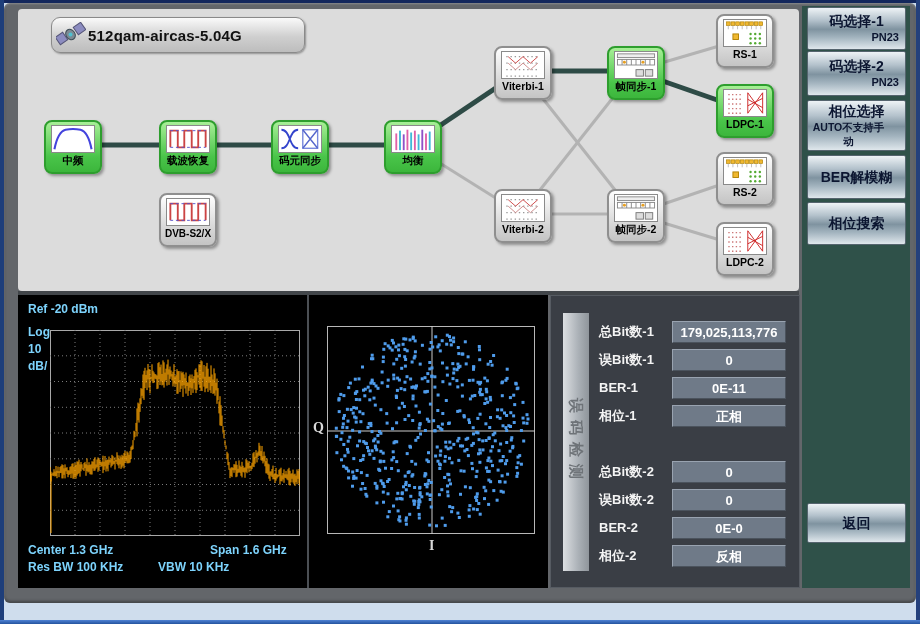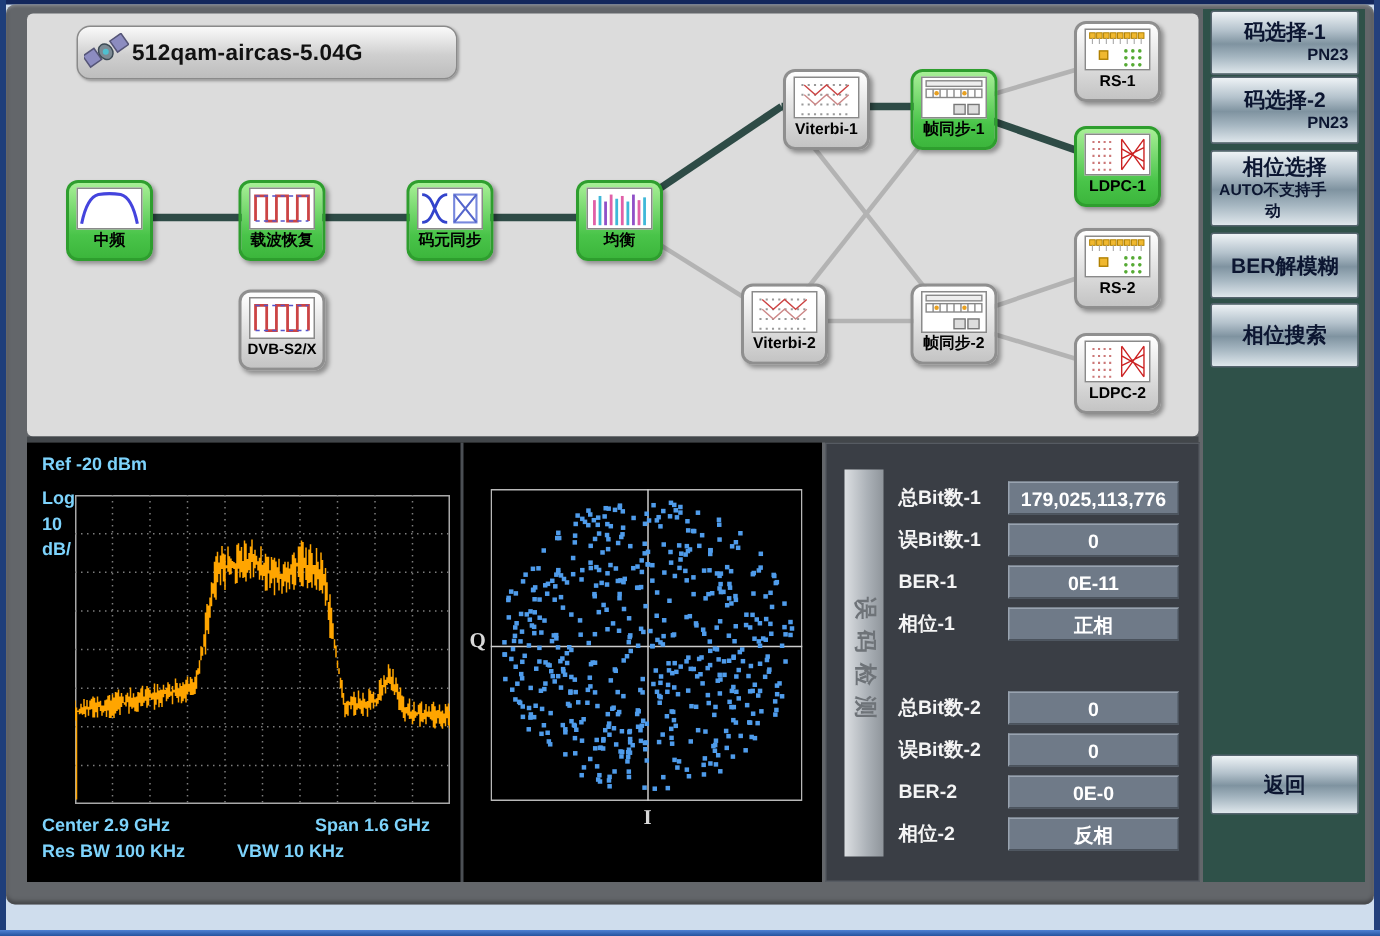--- a/index.html
+++ b/index.html
@@ -128,21 +128,21 @@
       </div>
       <div class="node gray" style="left:141px;top:184px">
         <div class="node-icon">
             <svg class="nicon" viewBox="0 0 44 28">
               <path d="M3 23 V5 H11 V23 H18 V5 H26 V23 H33 V5 H41 V23" fill="none" stroke="#cc4444" stroke-width="2"></path>
               <path d="M3 5 H41 M3 23 H41" stroke="#5555cc" stroke-width="1" stroke-dasharray="3 3"></path>
             </svg>
           </div>
         <div class="node-label" style="font-size:10px">DVB-S2/X</div>
       </div>
-      <div class="node gray" style="left:504px;top:37px">
+      <div class="node gray" style="left:476px;top:37px">
         <div class="node-icon">
             <svg class="nicon" viewBox="0 0 44 28">
               <path d="M4 5 H40 M4 12 H40 M4 19 H40 M4 26 H40" stroke="#999" stroke-width="1.5" stroke-dasharray="1.5 3"></path>
               <path d="M6 5 L14 12 L22 5 L30 12 L38 5" fill="none" stroke="#cc4444" stroke-width="1"></path>
               <path d="M6 12 L14 19 L22 12 L30 19 L38 12" fill="none" stroke="#cc8888" stroke-width="1"></path>
             </svg>
           </div>
         <div class="node-label">Viterbi-1</div>
       </div>
       <div class="node gray" style="left:476px;top:180px">
@@ -268,21 +268,21 @@
 
       <div class="spec-text" style="left:10px;top:7px">Ref  -20 dBm</div>
       <div class="spec-text" style="left:10px;top:30px">Log</div>
       <div class="spec-text" style="left:10px;top:47px">10</div>
       <div class="spec-text" style="left:10px;top:64px">dB/</div>
       <svg id="spectrum-plot" width="250" height="206">
         <rect x="0.5" y="0.5" width="249" height="205" fill="none" stroke="#a8a8a8"></rect>
         <path id="spec-grid-path" fill="none" stroke="#7c7c7c" stroke-width="1" stroke-dasharray="1 3" d="M25.0 0 V206M50.0 0 V206M75.0 0 V206M100.0 0 V206M125.0 0 V206M150.0 0 V206M175.0 0 V206M200.0 0 V206M225.0 0 V206M0 25.8 H250M0 51.5 H250M0 77.3 H250M0 103.0 H250M0 128.8 H250M0 154.5 H250M0 180.3 H250"></path>
         <path id="spec-trace-path" fill="none" stroke-width="1" d="M0 137.0L0 150.3M1 141.7L1 151.5M2 143.6L2 144.7M3 142.5L3 146.1M4 139.2L4 145.7M5 141.5L5 146.5M6 136.0L6 146.0M7 140.8L7 148.2M8 136.6L8 143.0M9 141.1L9 147.2M10 137.0L10 143.1M11 135.9L11 142.9M12 134.3L12 148.4M13 135.1L13 148.4M14 138.3L14 144.8M15 134.4L15 148.4M16 137.8L16 141.3M17 137.2L17 144.0M18 140.3L18 147.2M19 140.4L19 145.0M20 136.8L20 144.0M21 136.3L21 148.0M22 133.8L22 143.6M23 133.3L23 148.7M24 137.0L24 148.7M25 132.8L25 147.1M26 135.0L26 148.7M27 131.4L27 145.6M28 131.7L28 144.0M29 129.7L29 143.0M30 134.4L30 146.7M31 132.0L31 141.3M32 134.3L32 138.6M33 138.1L33 139.8M34 133.1L34 141.0M35 131.9L35 138.2M36 134.3L36 145.8M37 128.4L37 141.1M38 135.2L38 142.5M39 132.2L39 141.7M40 134.9L40 144.2M41 134.3L41 144.5M42 131.3L42 144.5M43 131.7L43 138.5M44 129.0L44 140.9M45 127.2L45 140.6M46 134.4L46 138.5M47 129.5L47 137.1M48 127.4L48 141.8M49 128.6L49 140.3M50 129.8L50 135.2M51 132.3L51 136.6M52 131.6L52 136.3M53 125.7L53 143.1M54 131.7L54 139.9M55 126.0L55 136.3M56 130.3L56 141.5M57 129.6L57 138.7M58 129.8L58 141.3M59 126.5L59 134.8M60 129.9L60 132.6M61 128.5L61 137.5M62 124.9L62 135.9M63 126.2L63 134.6M64 131.0L64 133.9M65 127.4L65 139.5M66 129.9L66 131.7M67 122.3L67 134.0M68 125.3L68 135.4M69 128.9L69 138.3M70 125.5L70 134.4M71 127.4L71 138.9M72 124.8L72 137.5M73 126.1L73 135.7M74 123.1L74 138.3M75 121.0L75 132.9M76 125.8L76 131.2M77 121.4L77 133.3M78 122.5L78 133.3M79 124.8L79 133.2M80 121.1L80 132.6M81 116.8L81 129.1M82 115.5L82 119.9M83 110.1L83 119.2M84 100.8L84 110.2M85 101.5L85 107.2M86 92.9L86 101.1M87 78.4L87 106.4M88 72.6L88 90.2M89 73.7L89 92.6M90 68.3L90 81.9M91 58.1L91 74.2M92 58.8L92 65.8M93 44.5L93 68.3M94 40.8L94 69.9M95 37.8L95 58.1M96 45.0L96 52.7M97 40.4L97 60.1M98 34.0L98 49.4M99 39.0L99 57.6M100 39.7L100 63.4M101 46.9L101 48.8M102 34.3L102 51.2M103 40.8L103 53.1M104 42.4L104 52.8M105 44.0L105 48.7M106 44.6L106 49.3M107 45.5L107 59.1M108 33.1L108 58.6M109 32.1L109 49.1M110 37.2L110 55.0M111 34.6L111 51.5M112 44.0L112 55.4M113 30.4L113 54.8M114 32.3L114 57.6M115 42.6L115 51.8M116 38.7L116 50.1M117 34.4L117 55.6M118 29.6L118 44.6M119 39.4L119 54.9M120 36.5L120 48.9M121 40.5L121 46.5M122 44.1L122 50.4M123 41.8L123 56.5M124 34.2L124 53.6M125 46.5L125 56.6M126 45.2L126 54.0M127 39.2L127 63.8M128 41.2L128 63.7M129 41.1L129 52.4M130 50.1L130 62.0M131 41.4L131 58.9M132 43.1L132 55.7M133 41.8L133 66.9M134 44.4L134 55.2M135 48.2L135 58.5M136 42.5L136 63.6M137 52.3L137 56.0M138 52.5L138 65.9M139 46.2L139 60.9M140 44.5L140 57.7M141 48.3L141 65.0M142 44.5L142 58.4M143 49.0L143 62.9M144 46.1L144 53.1M145 39.8L145 59.5M146 38.4L146 63.1M147 42.2L147 60.1M148 45.2L148 47.6M149 34.3L149 54.6M150 34.4L150 58.1M151 30.3L151 60.6M152 31.3L152 61.0M153 41.8L153 48.7M154 35.0L154 56.7M155 46.7L155 62.2M156 36.3L156 58.7M157 32.9L157 58.1M158 38.7L158 61.9M159 46.7L159 52.8M160 46.7L160 60.3M161 35.4L161 63.1M162 44.5L162 56.1M163 49.5L163 63.9M164 38.4L164 63.3M165 43.3L165 65.7M166 52.7L166 60.4M167 48.6L167 73.8M168 58.1L168 70.3M169 71.4L169 83.4M170 66.2L170 95.4M171 75.2L171 95.9M172 85.5L172 96.0M173 96.1L173 102.4M174 100.3L174 108.4M175 110.3L175 115.5M176 115.5L176 119.4M177 121.8L177 128.9M178 123.4L178 135.2M179 132.0L179 139.8M180 138.6L180 148.1M181 137.6L181 146.1M182 137.2L182 147.1M183 137.9L183 140.2M184 134.2L184 142.8M185 134.5L185 140.2M186 131.2L186 147.2M187 134.8L187 146.6M188 138.8L188 143.1M189 130.4L189 142.1M190 135.6L190 142.9M191 137.0L191 145.8M192 131.8L192 147.4M193 135.8L193 141.9M194 137.8L194 142.5M195 137.4L195 147.8M196 129.2L196 141.9M197 130.3L197 143.2M198 132.7L198 138.5M199 131.1L199 142.3M200 136.3L200 138.3M201 135.5L201 140.8M202 132.7L202 139.1M203 123.3L203 136.6M204 122.1L204 137.1M205 126.7L205 133.7M206 120.2L206 128.1M207 123.1L207 132.4M208 121.5L208 126.7M209 112.8L209 125.3M210 115.7L210 126.0M211 121.1L211 130.2M212 116.0L212 130.8M213 126.2L213 133.4M214 121.6L214 131.5M215 125.8L215 136.3M216 131.1L216 143.3M217 128.4L217 143.5M218 133.6L218 144.9M219 134.4L219 148.7M220 141.5L220 151.0M221 141.4L221 145.7M222 139.0L222 147.0M223 135.6L223 149.3M224 144.3L224 149.2M225 143.2L225 152.8M226 137.9L226 150.7M227 144.1L227 148.5M228 144.9L228 147.2M229 139.9L229 146.2M230 138.8L230 154.5M231 137.7L231 151.0M232 145.4L232 151.5M233 143.1L233 149.5M234 139.4L234 152.8M235 144.3L235 147.8M236 140.9L236 148.2M237 144.3L237 149.5M238 139.3L238 150.3M239 137.8L239 155.0M240 140.8L240 155.6M241 143.7L241 152.3M242 143.3L242 148.8M243 139.6L243 152.5M244 144.4L244 154.2M245 143.7L245 155.9M246 145.6L246 152.1M247 139.4L247 154.2M248 141.0L248 148.9M249 139.0L249 153.6M250 144.2L250 155.8M1 144.2L1 203" stroke="#ffa500"></path>
       </svg>
-      <div class="spec-text" style="left:10px;top:248px">Center 2.9 GHz</div>
+      <div class="spec-text" style="left:10px;top:248px">Center 1.3 GHz</div>
       <div class="spec-text" style="left:192px;top:248px">Span 1.6 GHz</div>
       <div class="spec-text" style="left:10px;top:265px">Res BW 100 KHz</div>
       <div class="spec-text" style="left:140px;top:265px">VBW 10 KHz</div>
       <div class="scope-divider"></div>
 
       <div class="axis-label" style="left:295px;top:125px">Q</div>
       <svg id="constellation-plot" width="208" height="208">
         <rect x="0.5" y="0.5" width="207" height="207" fill="none" stroke="#b8b8b8"></rect>
         <line x1="0" y1="105" x2="208" y2="105" stroke="#cccccc" stroke-width="1"></line>
         <line x1="105" y1="0" x2="105" y2="208" stroke="#cccccc" stroke-width="1"></line>

